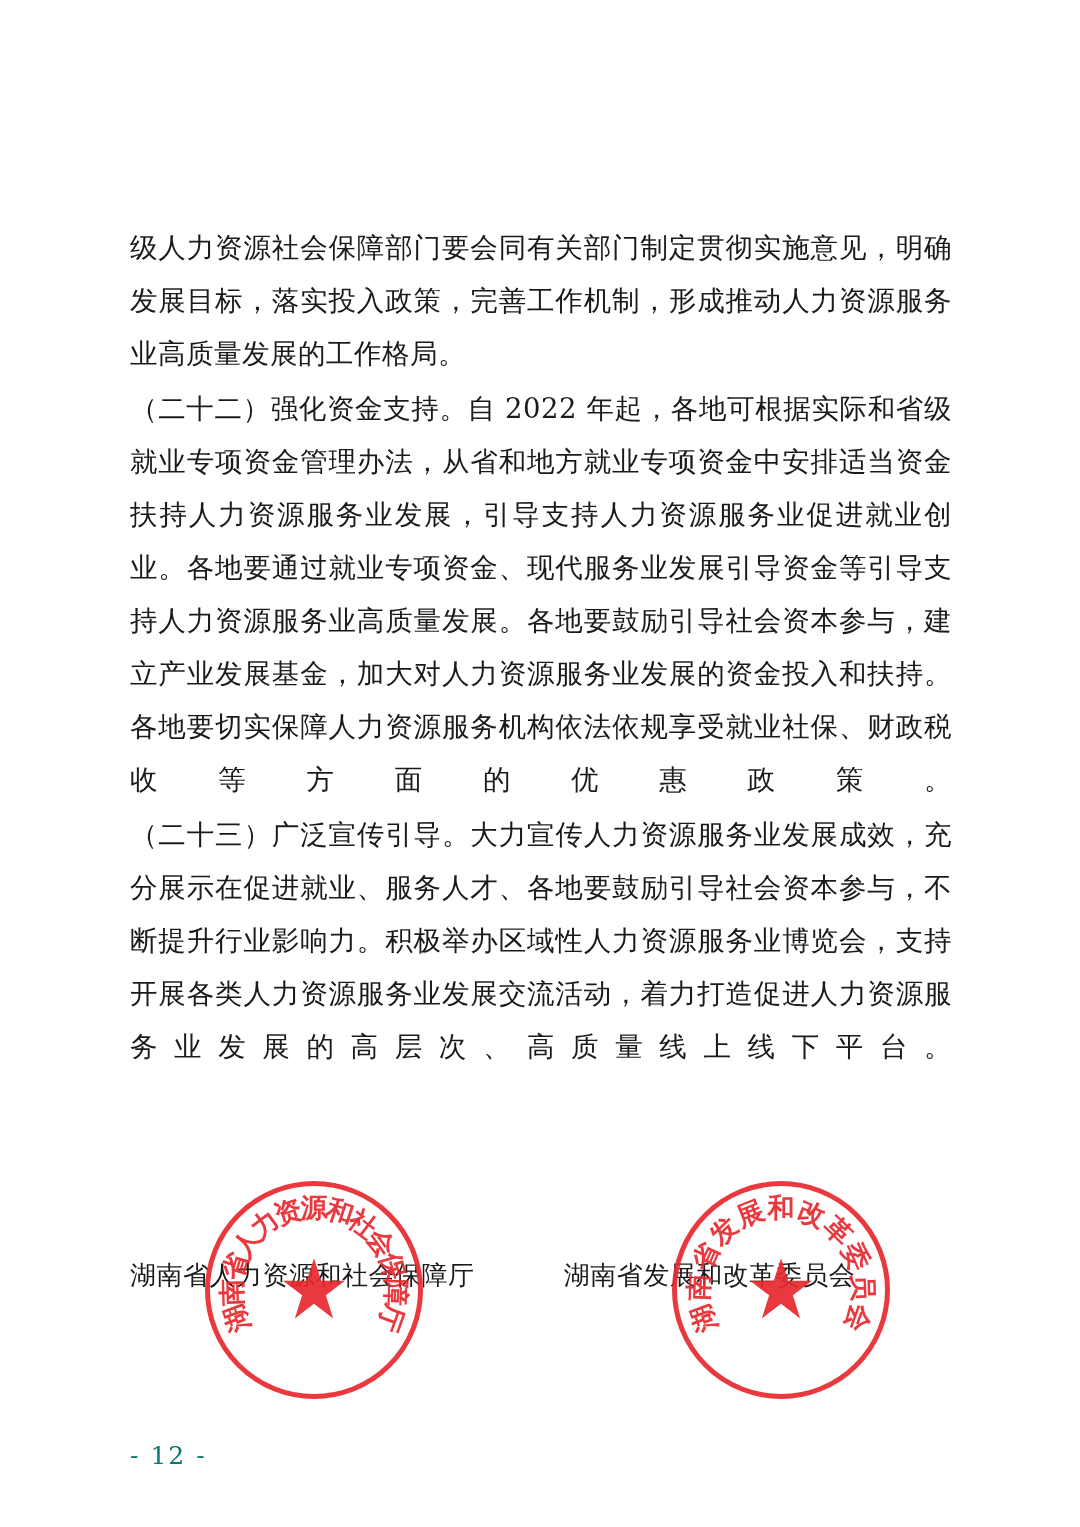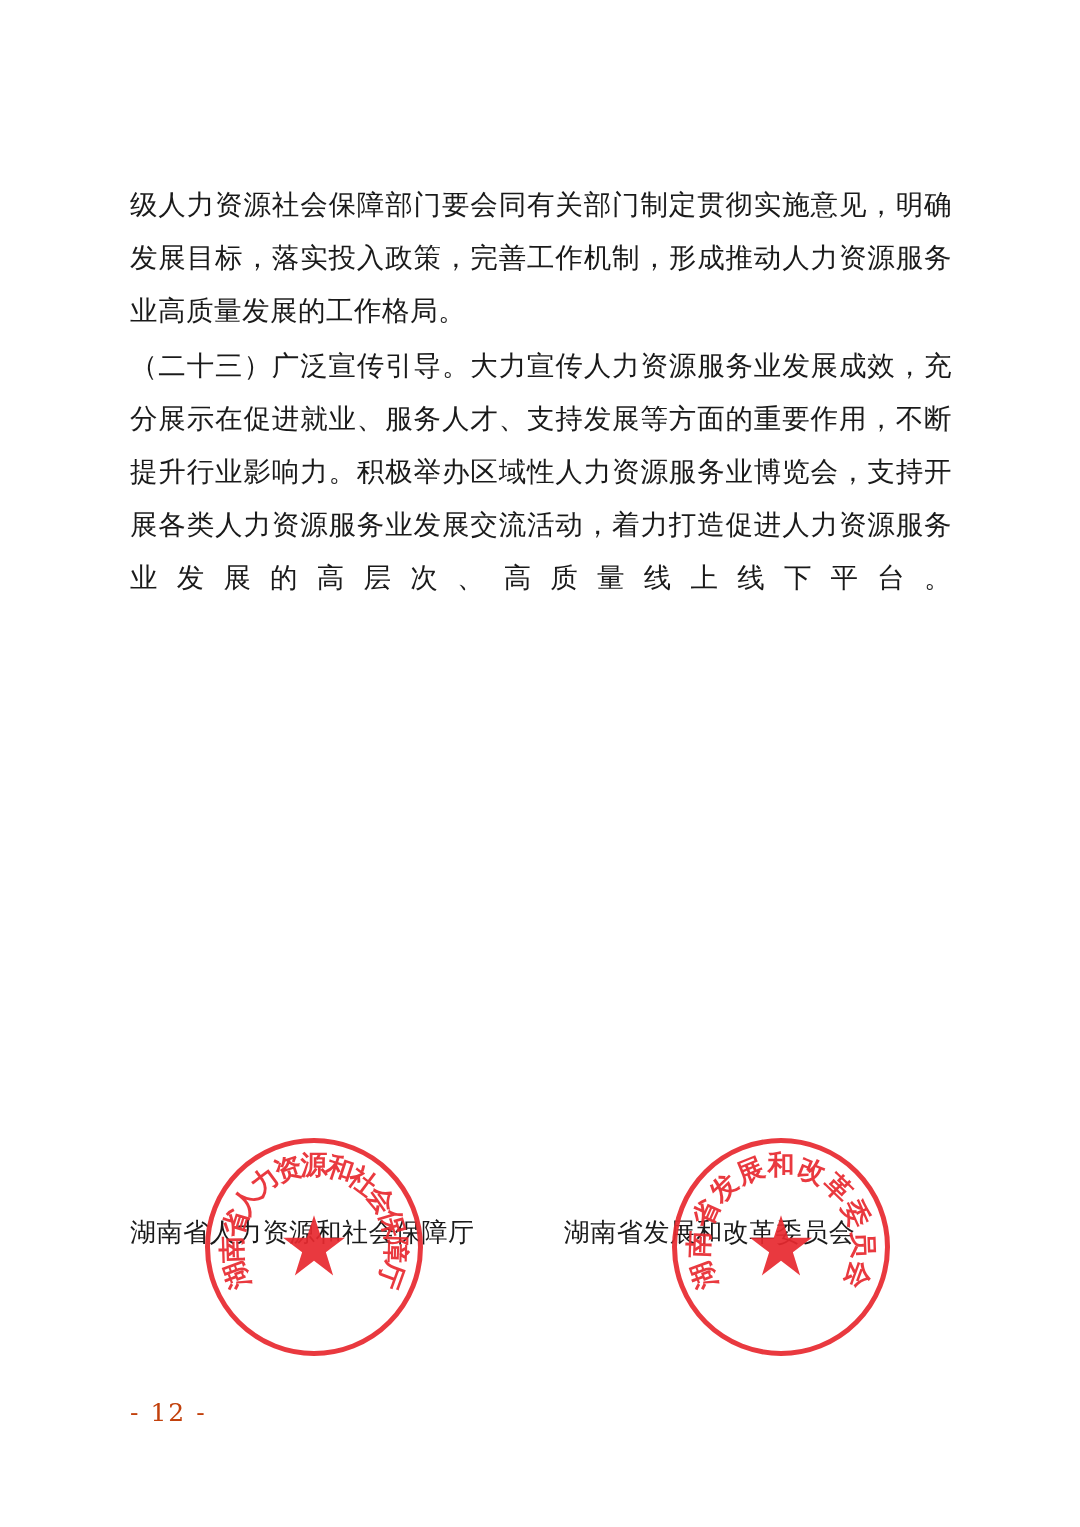--- a/index.html
+++ b/index.html
@@ -12,20 +12,21 @@
     height: 1527px;
     position: relative;
     font-family: "DejaVu Serif", "Liberation Serif", serif;
     color: #1a1a1a;
     overflow: hidden;
   }
   .page {
     position: absolute;
     inset: 0;
     padding: 16px;
+    margin-top: 43px;
   }
   .doc-body {
     position: absolute;
     left: 130px;
     top: 178px;
     width: 822px;
   }
   p.para {
     margin: 0 0 2px 0;
     font-size: 27.5px;
@@ -100,32 +101,33 @@
     font-family: "DejaVu Serif", "Liberation Serif", serif;
     transform-origin: 0 0;
     white-space: nowrap;
   }
   .page-number {
     position: absolute;
     left: 130px;
     top: 1398px;
     font-size: 25px;
     letter-spacing: 2px;
-    color: #c2410c;
+    color: #0f766e;
     font-family: "DejaVu Serif", "Liberation Serif", serif;
   }
 </style>
 </head>
 <body>
 
 <div class="page">
 
   <div class="doc-body">
     <p class="para last-line-left">级人力资源社会保障部门要会同有关部门制定贯彻实施意见，明确发展目标，落实投入政策，完善工作机制，形成推动人力资源服务业高质量发展的工作格局。</p>
-    <p class="para">（二十三）广泛宣传引导。大力宣传人力资源服务业发展成效，充分展示在促进就业、服务人才、支持发展等方面的重要作用，不断提升行业影响力。积极举办区域性人力资源服务业博览会，支持开展各类人力资源服务业发展交流活动，着力打造促进人力资源服务业发展的高层次、高质量线上线下平台。</p>
+    <p class="para">（二十二）强化资金支持。自 2022 年起，各地可根据实际和省级就业专项资金管理办法，从省和地方就业专项资金中安排适当资金扶持人力资源服务业发展，引导支持人力资源服务业促进就业创业。各地要通过就业专项资金、现代服务业发展引导资金等引导支持人力资源服务业高质量发展。各地要鼓励引导社会资本参与，建立产业发展基金，加大对人力资源服务业发展的资金投入和扶持。各地要切实保障人力资源服务机构依法依规享受就业社保、财政税收等方面的优惠政策。</p>
+    <p class="para">（二十三）广泛宣传引导。大力宣传人力资源服务业发展成效，充分展示在促进就业、服务人才、各地要鼓励引导社会资本参与，不断提升行业影响力。积极举办区域性人力资源服务业博览会，支持开展各类人力资源服务业发展交流活动，着力打造促进人力资源服务业发展的高层次、高质量线上线下平台。</p>
   </div>
 
   <div class="sig-row">
     <div class="sig-left">湖南省人力资源和社会保障厅</div>
     <div class="sig-right">湖南省发展和改革委员会</div>
   </div>
 
   <div class="seal" id="seal-left">
     <div class="seal-text">
         <span style="transform: translate(-77.0548px, 28.0457px) rotate(-110deg) translate(-50%, -50%);">湖</span>

